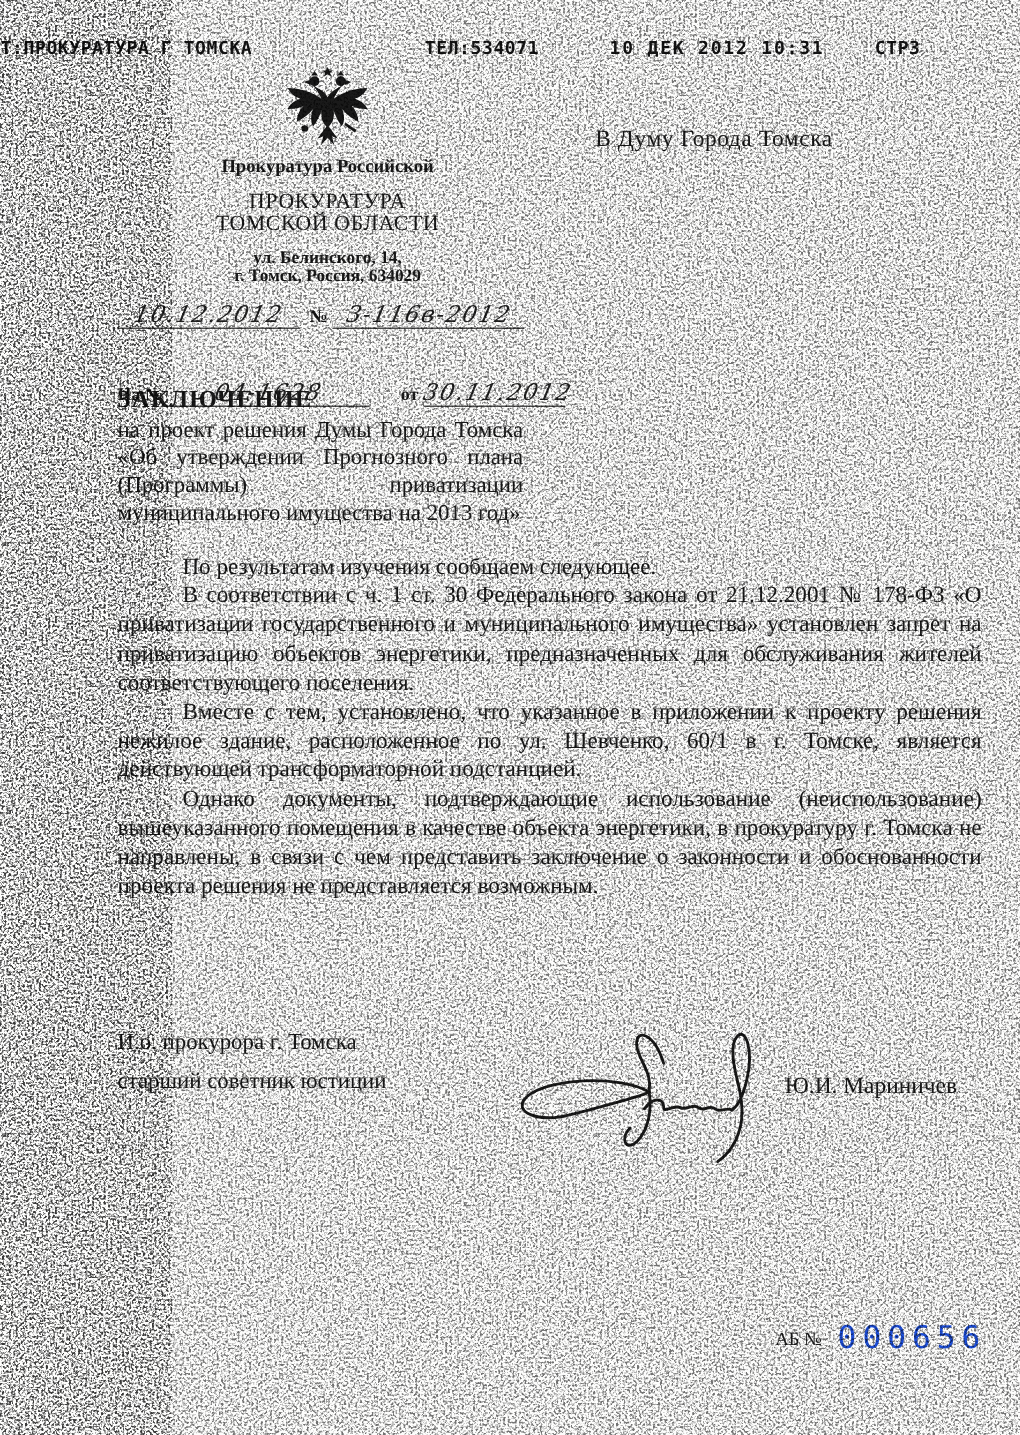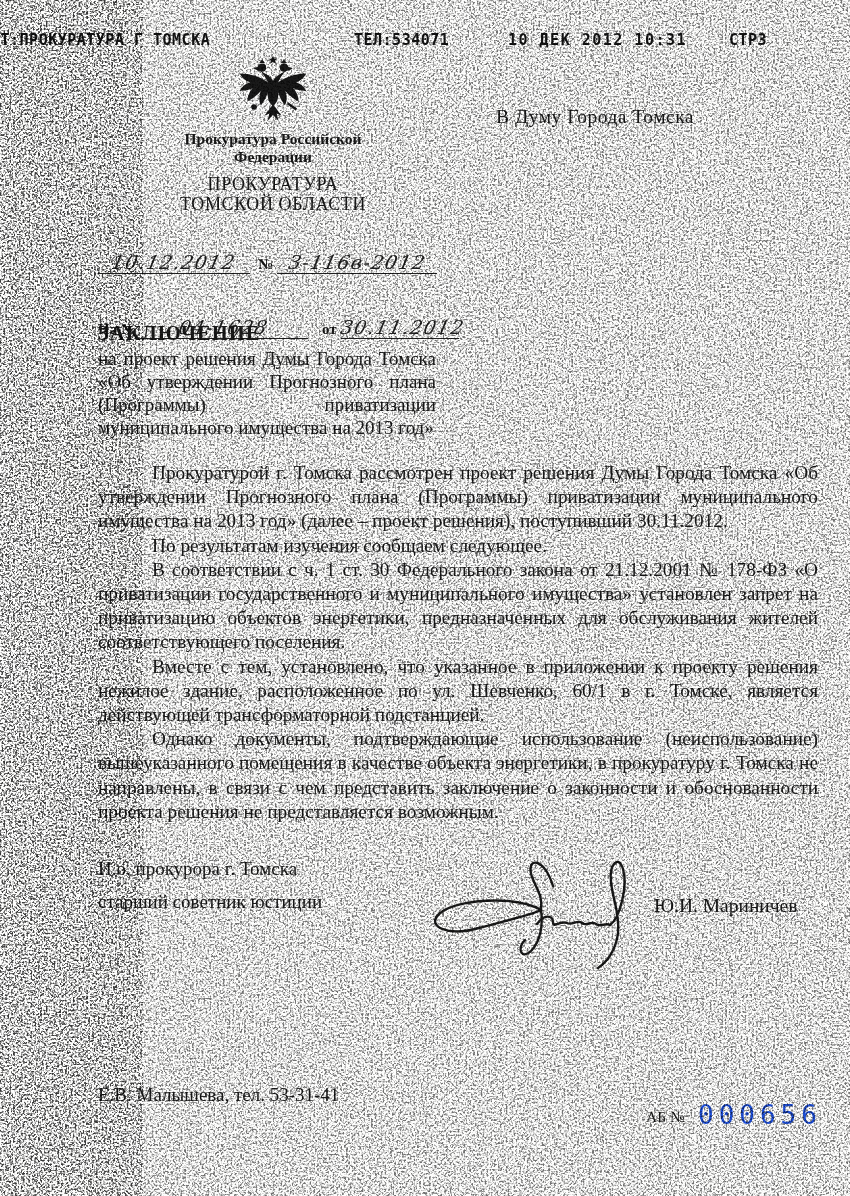--- a/index.html
+++ b/index.html
@@ -84,51 +84,53 @@
           <path d="M44 30 C54 22 66 19.5 75 19.5 C72 25.5 68 27.5 64 28.8 C70 30.8 73 33.8 75 37.8 C69 38 65 37 61 35 C65 39 67 44 67 49 C61 46 56 42 53 38 C55 44 55 49 52.5 53 C48.5 48 46 42 44 36 Z"></path>
           <path d="M34 30 H46 L45.2 45 C45 49 42.5 52 40 54.2 C37.5 52 35 49 34.8 45 Z"></path>
           <path d="M40 52 L31 64 L36.2 61.8 L34 70 L40 63 L46 70 L43.8 61.8 L49 64 Z"></path>
           <circle cx="20" cy="55" r="2.9"></circle>
           <rect x="56" y="50" width="11.5" height="2.3" transform="rotate(35 56 50)"></rect>
         </g>
       </svg>
     </div>
     <div class="org1">
       <div>Прокуратура Российской</div>
-      <div>Федерации</div>
     </div>
     <div class="org2">
       <div>ПРОКУРАТУРА</div>
       <div>ТОМСКОЙ ОБЛАСТИ</div>
+    </div>
+    <div class="addr">
+      <div>ул. Белинского, 14,</div>
+      <div>г. Томск, Россия, 634029</div>
     </div>
   </div>
 
   <div class="reflines">
     <div class="refrow">
       <span class="ulfield" style="width:152px;"><span class="hand">10.12.2012</span></span>
       <span class="reflabel" style="padding-left:8px;">№</span>
       <span class="ulfield" style="width:160px;"><span class="hand">3-116в-2012</span></span>
     </div>
     <div class="refrow">
       <span class="reflabel">На №</span>
       <span class="ulfield" style="width:168px;"><span class="hand">04-1628</span></span>
-      <span class="reflabel" style="padding-left:14px;margin-top:44px;">от</span>
+      <span class="reflabel" style="padding-left:26px;margin-top:44px;">от</span>
       <span class="ulfield" style="width:118px;"><span class="hand">30.11.2012</span></span>
     </div>
   </div>
 
   <div class="addressee">В Думу Города Томска</div>
 
   <div class="titleblock">
     <div class="title-head">ЗАКЛЮЧЕНИЕ</div>
     <div class="title-sub">на проект решения Думы Города Томска «Об утверждении Прогнозного плана (Программы) приватизации муниципального имущества на 2013 год»</div>
   </div>
 
   <div class="docbody">
-    <p>Прокуратурой г. Томска рассмотрен проект решения Думы Города Томска «Об утверждении Прогнозного плана (Программы) приватизации муниципального имущества на 2013 год» (далее – проект решения), поступивший 30.11.2012.</p>
     <p>По результатам изучения сообщаем следующее.</p>
     <p>В соответствии с ч. 1 ст. 30 Федерального закона от 21.12.2001 № 178-ФЗ «О приватизации государственного и муниципального имущества» установлен запрет на приватизацию объектов энергетики, предназначенных для обслуживания жителей соответствующего поселения.</p>
     <p>Вместе с тем, установлено, что указанное в приложении к проекту решения нежилое здание, расположенное по ул. Шевченко, 60/1 в г. Томске, является действующей трансформаторной подстанцией.</p>
     <p>Однако документы, подтверждающие использование (неиспользование) вышеуказанного помещения в качестве объекта энергетики, в прокуратуру г. Томска не направлены, в связи с чем представить заключение о законности и обоснованности проекта решения не представляется возможным.</p>
   </div>
 
   <div class="sig-pos1">И.о. прокурора г. Томска</div>
   <div class="sig-pos2">старший советник юстиции</div>
   <div class="sig-img">
     <svg viewBox="0 0 255 135" xmlns="http://www.w3.org/2000/svg">
@@ -136,21 +138,20 @@
         <path d="M150 38 C141 8 122 9 129 29 C134 42 140 48 138 62"></path>
         <path d="M138 62 C112 47 52 51 36 66 C23 78 44 89 76 80 C106 72 131 66 138 62"></path>
         <path d="M138 62 C140 76 138 93 128 103 C119 112 113 101 122 92"></path>
         <path d="M134 76 C141 66 150 67 150 74 C150 81 157 72 164 75 C170 78 174 71 179 75 C184 79 188 72 193 76 C198 80 202 74 207 77"></path>
         <path d="M207 77 C217 70 225 38 220 21 C216 7 206 15 208 34 C210 53 217 65 215 85 C213 102 204 114 195 120"></path>
       </g>
     </svg>
   </div>
   <div class="sig-name">Ю.И. Мариничев</div>
 
-  <div class="executor">Е.В. Малышева, тел. 53-31-41</div>
   <div class="blank-label">АБ №</div>
   <div class="blank-number">000656</div>
 
   <svg class="noise" width="850" height="1196">
     <filter id="speckle">
       <feTurbulence type="fractalNoise" baseFrequency="0.52" numOctaves="3" seed="11" stitchTiles="stitch"></feTurbulence>
       <feColorMatrix type="matrix" values="0 0 0 0 0  0 0 0 0 0  0 0 0 0 0  2.2 2.2 2.2 0 -3.1"></feColorMatrix>
     </filter>
     <rect width="850" height="1196" filter="url(#speckle)" opacity="0.55"></rect>
     <rect width="130" height="1196" filter="url(#speckle)" opacity="0.5"></rect>

